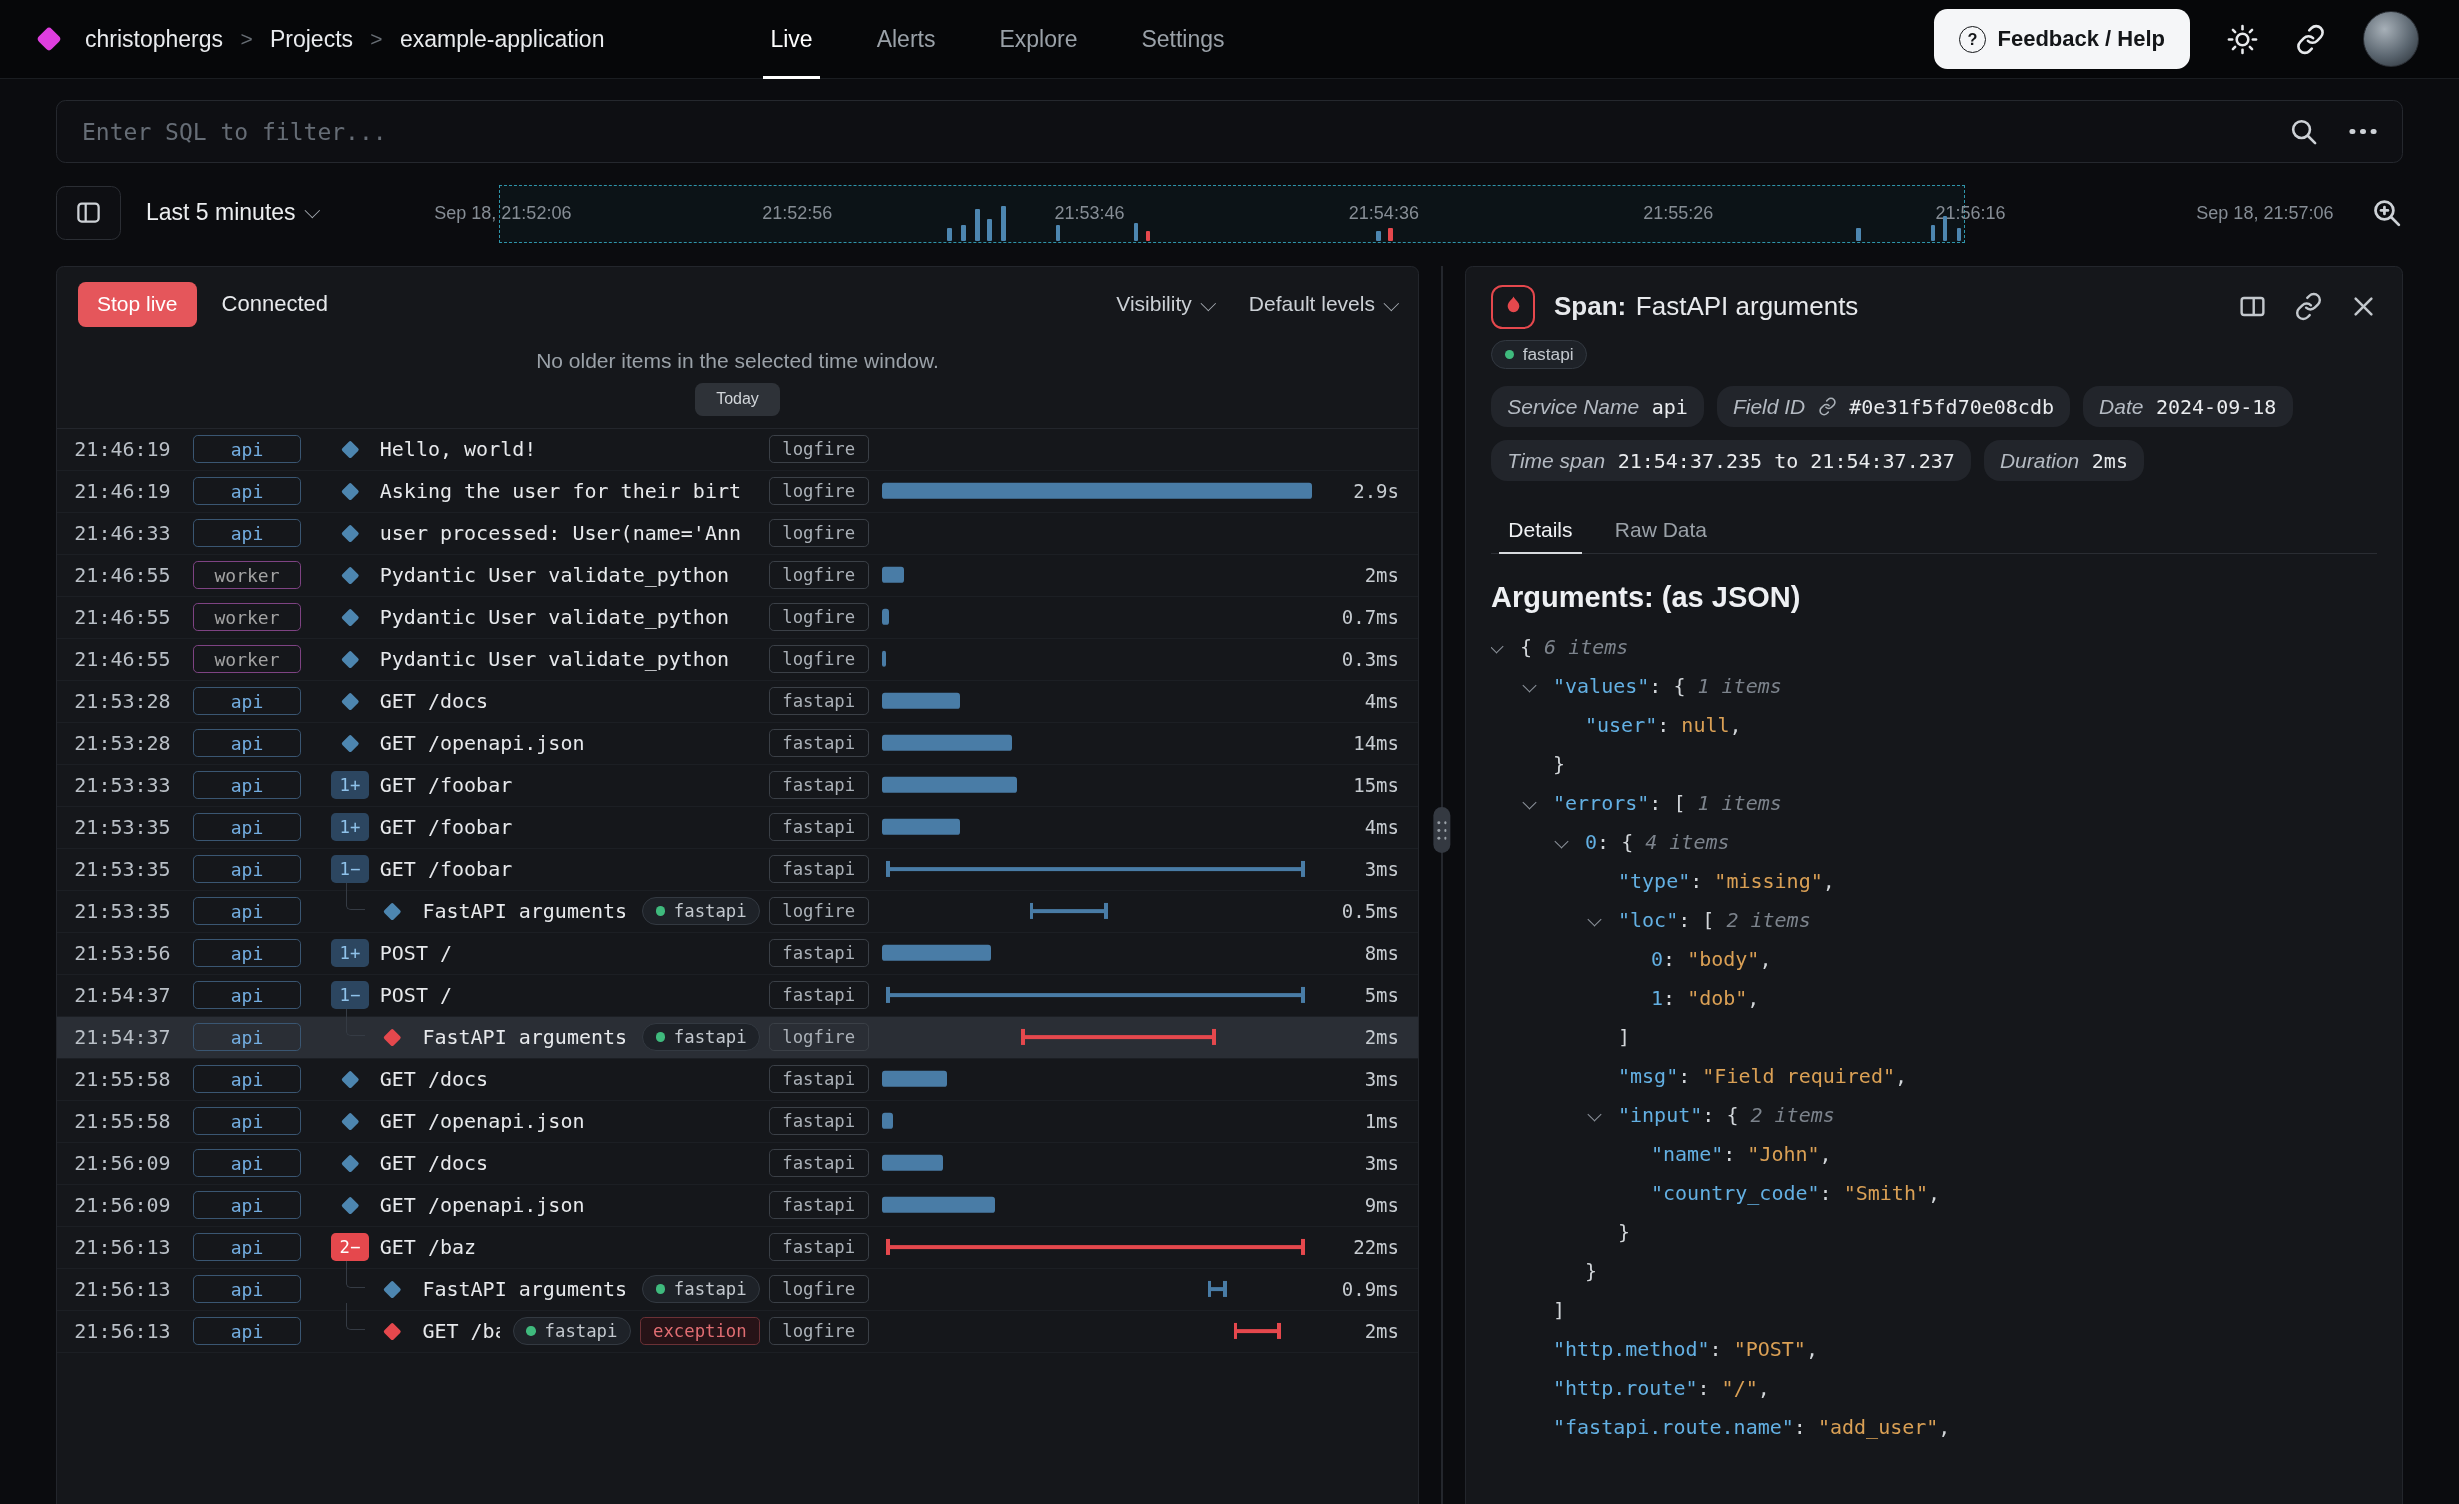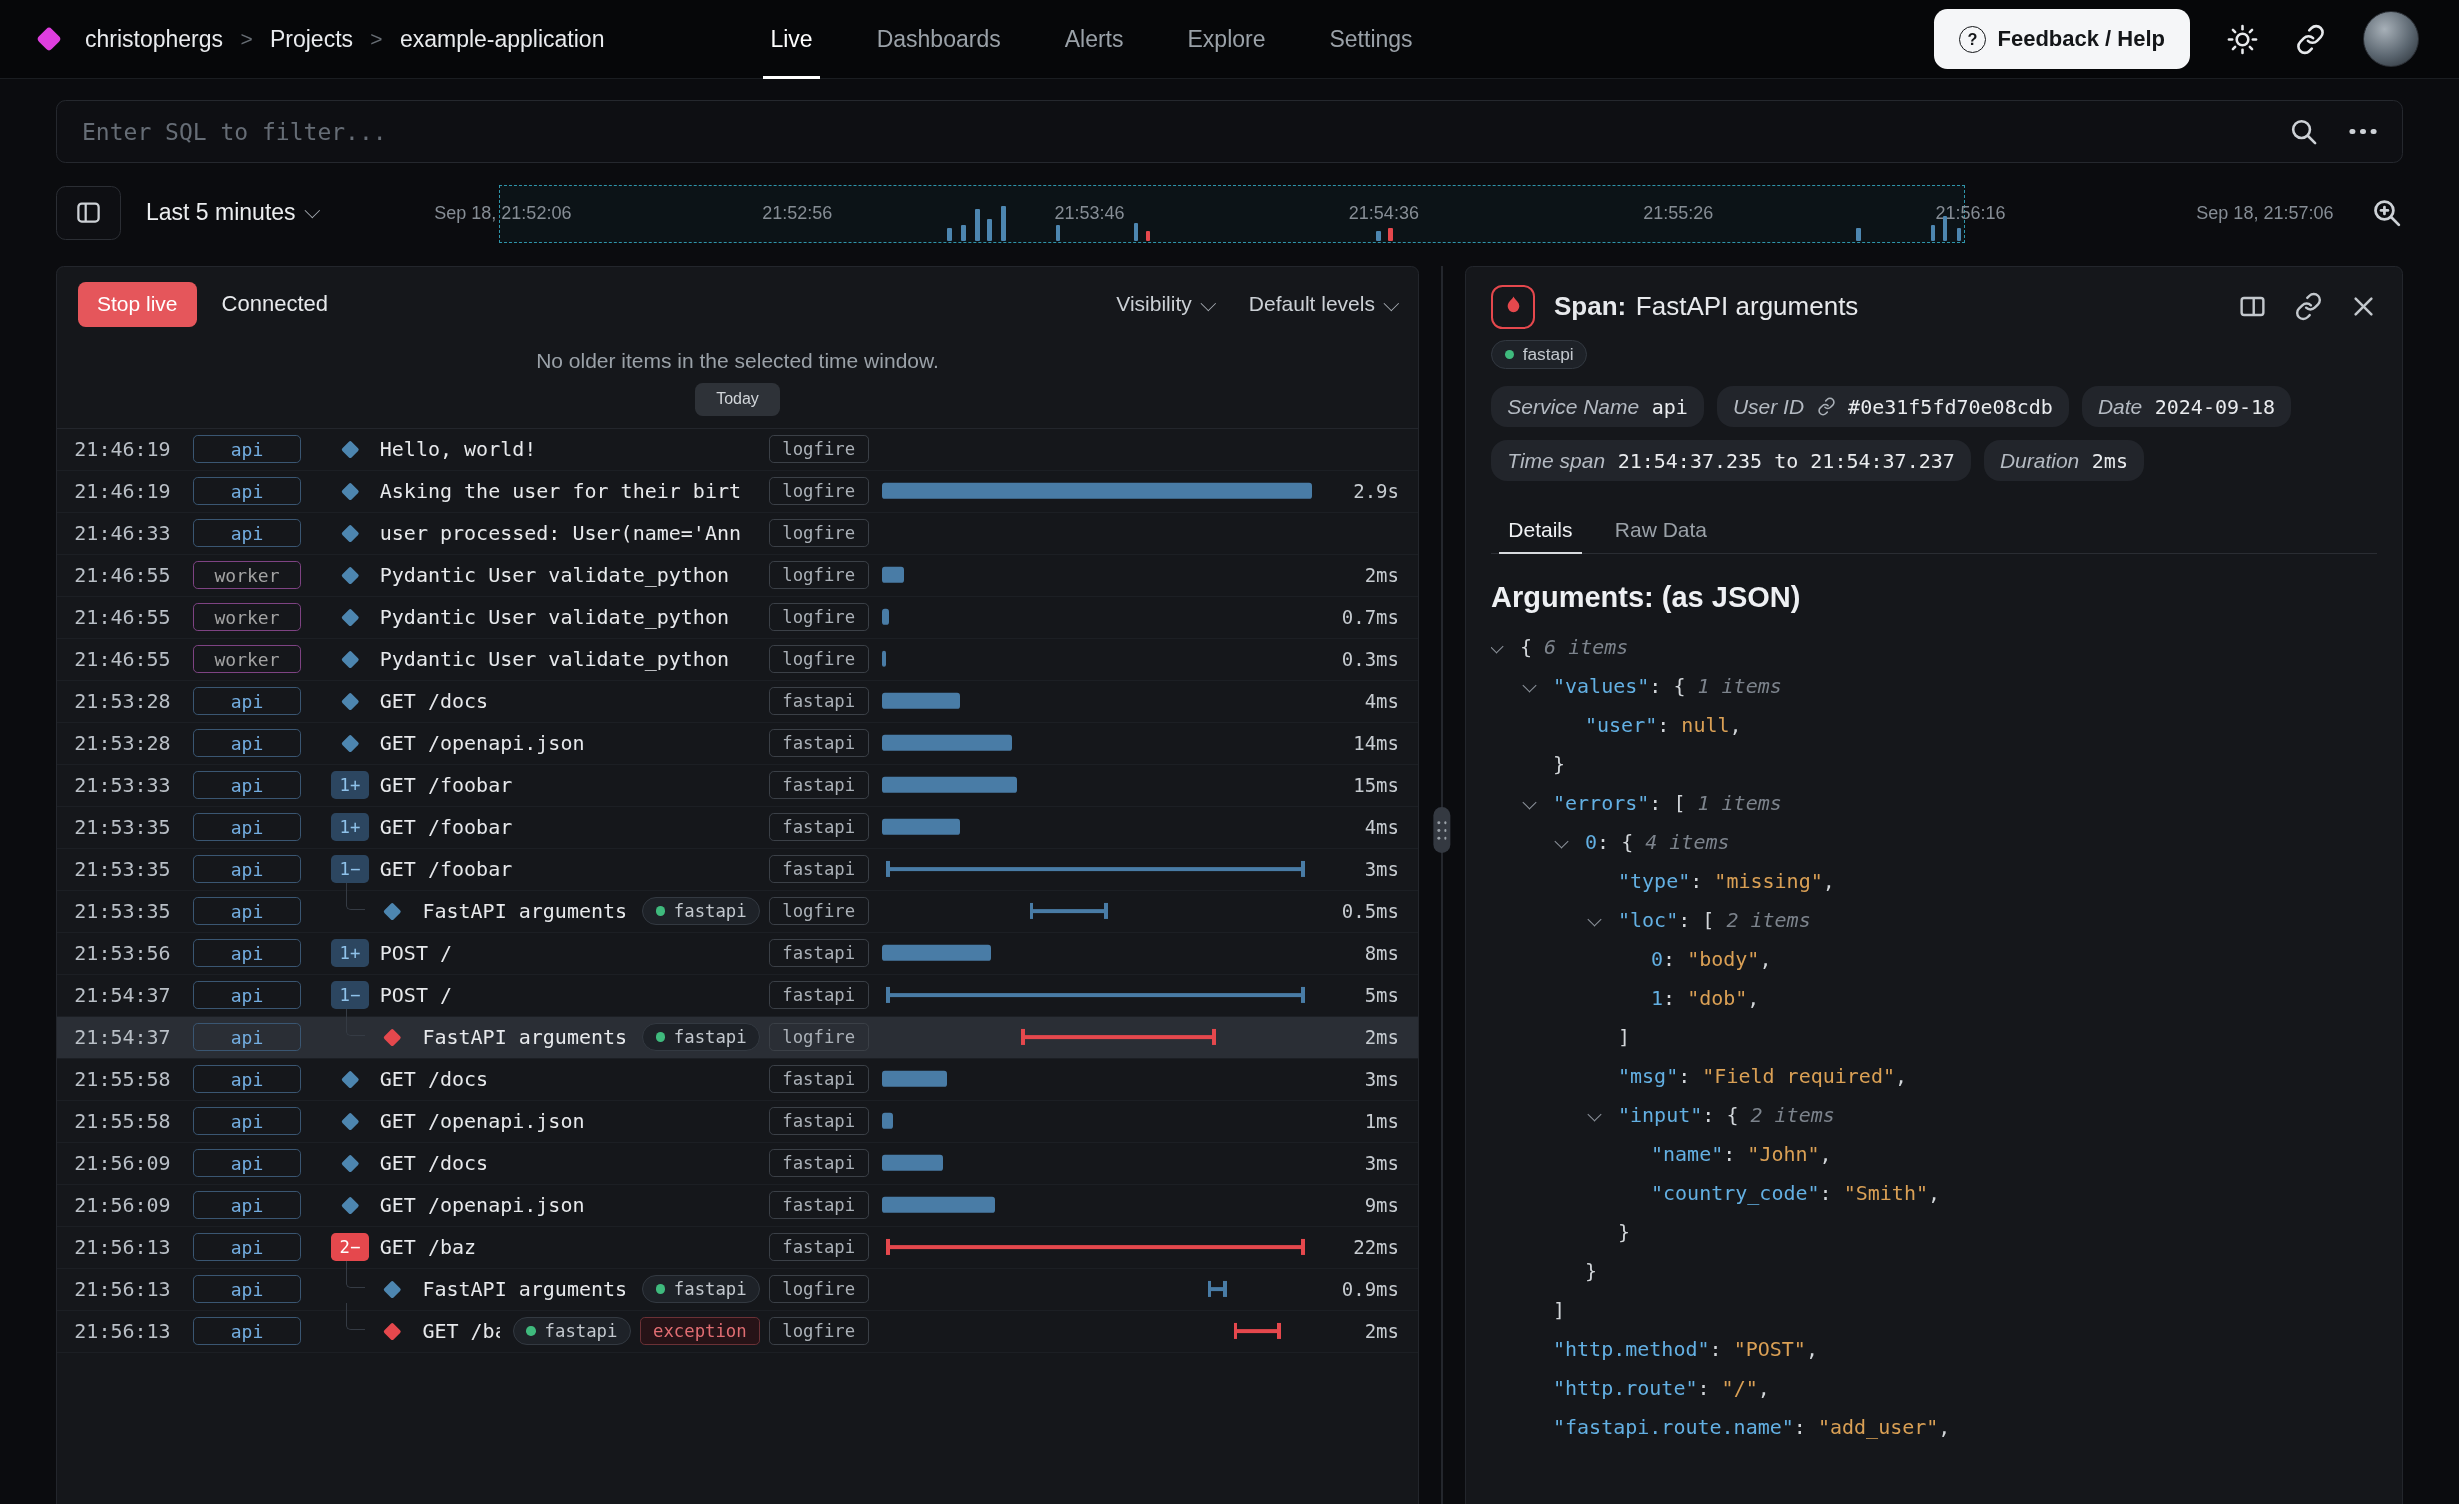--- a/index.html
+++ b/index.html
@@ -130,21 +130,20 @@
       </span>
     <nav class="crumbs">
       <span class="crumb">christophergs</span>
       <span class="sep">&gt;</span>
       <span class="crumb">Projects</span>
       <span class="sep">&gt;</span>
       <span class="crumb">example-application</span>
     </nav>
     <div class="tabs">
         <div class="tab active">Live</div>
-        <div class="tab">Dashboards</div>
         <div class="tab">Alerts</div>
         <div class="tab">Explore</div>
         <div class="tab">Settings</div>
       </div>
     <div class="nav-right">
       <button class="feedback">
         <span class="qmark">?</span>
         <span>Feedback / Help</span>
       </button>
       <span class="icon-btn">
@@ -631,21 +630,21 @@
               <i class="dot"></i>
               <span>fastapi</span>
             </span>
         </div>
         <div class="chips">
             <div class="chip">
               <span class="lab">Service Name</span>
               <span class="val">api</span>
             </div>
             <div class="chip">
-              <span class="lab">User ID</span>
+              <span class="lab">Field ID</span>
               <svg width="19" height="19" viewBox="0 0 24 24" fill="none" stroke="#a9afb6" stroke-width="2" stroke-linecap="round">
                 <path d="M10 13a5 5 0 0 0 7.1 0l2.8-2.8a5 5 0 1 0-7.1-7.1L11 4.9"></path>
                 <path d="M14 11a5 5 0 0 0-7.1 0l-2.8 2.8a5 5 0 1 0 7.1 7.1L13 19.1"></path>
               </svg>
               <span class="val">#0e31f5fd70e08cdb</span>
             </div>
             <div class="chip">
               <span class="lab">Date</span>
               <span class="val">2024-09-18</span>
             </div>

